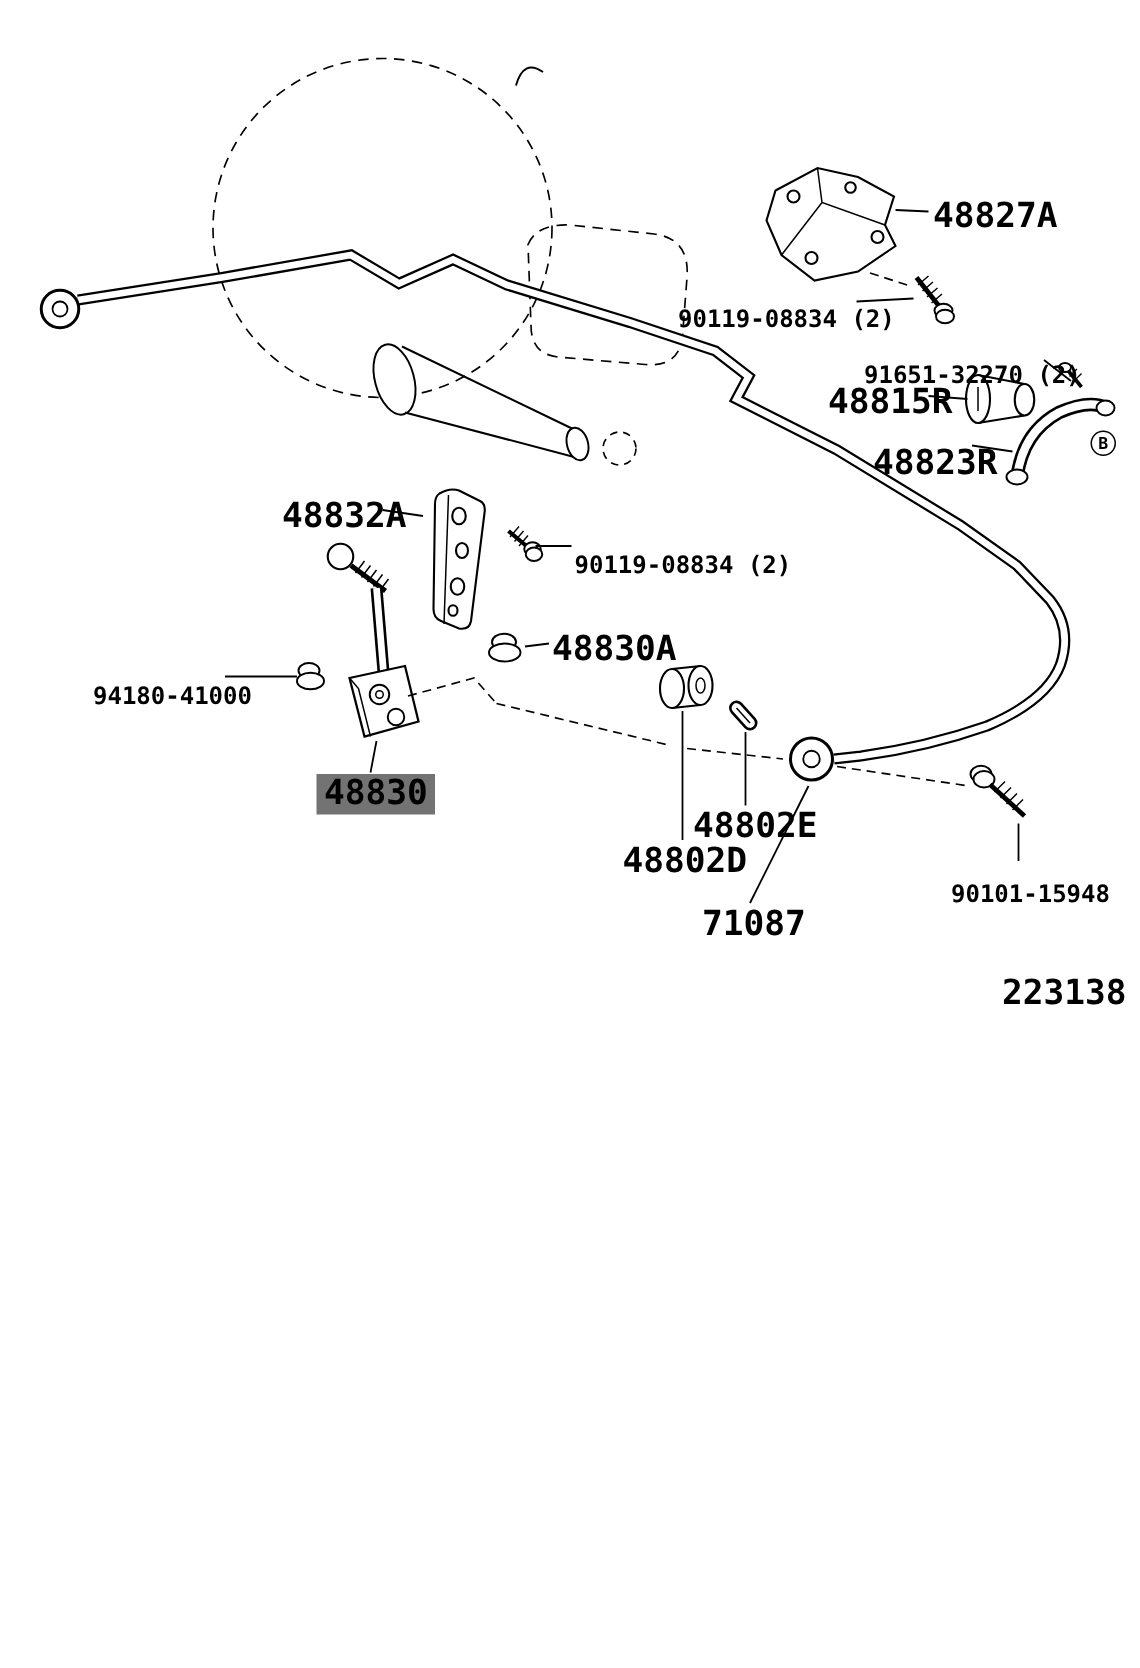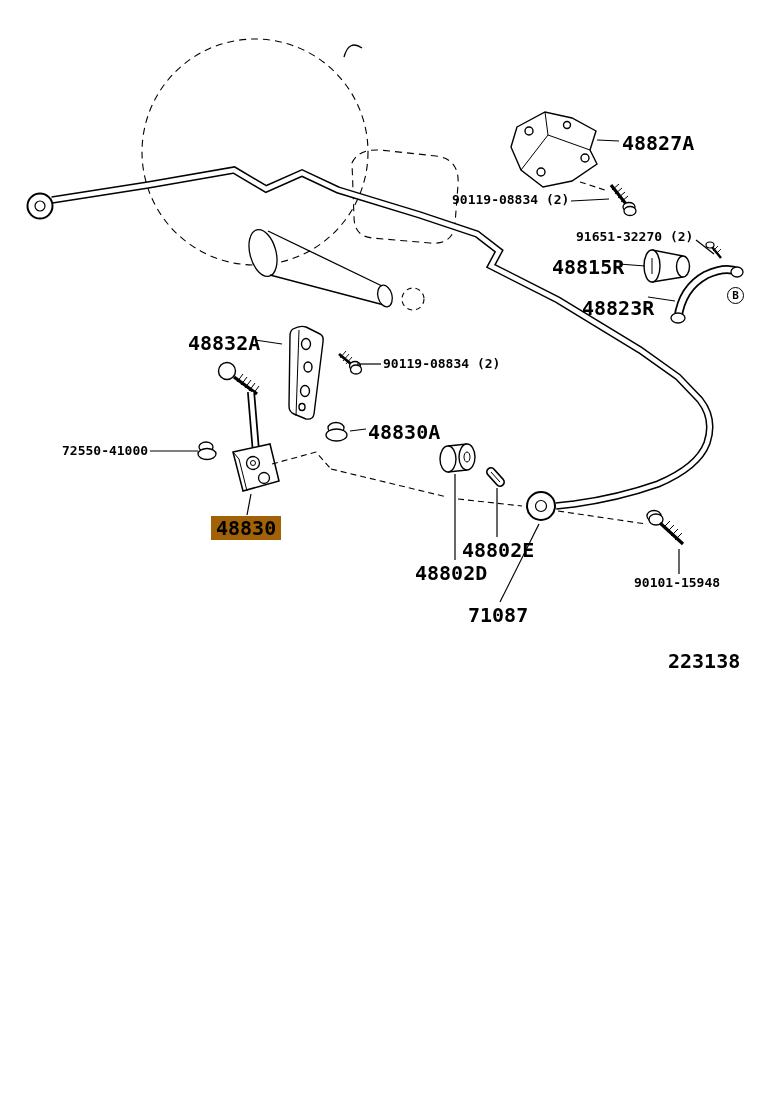--- a/index.html
+++ b/index.html
@@ -9,26 +9,26 @@
     background: #ffffff;
     position: relative;
     font-family: "DejaVu Sans Mono", monospace;
     overflow: hidden;
   }
   .stage { position: absolute; left: 0; top: 0; width: 760px; height: 1112px; }
   svg.drawing { position: absolute; left: 0; top: 0; }
   .lbl {
     position: absolute;
     font-weight: bold;
-    font-size: 20px;
+    font-size: 23px;
     line-height: 1.1;
     color: #000;
     white-space: nowrap;
   }
-  .lbl.small { font-size: 13px; }
+  .lbl.small { font-size: 16px; margin-top: 11px; }
   .hl { padding: 1px 5px; }
   .circle-letter {
     position: absolute;
     width: 17px; height: 17px;
     border: 1.6px solid #000;
     border-radius: 50%;
     font-size: 11px; font-weight: bold;
     display: flex; align-items: center; justify-content: center;
     color: #000;
   }
@@ -189,22 +189,22 @@
   </svg>
 
   <div class="lbl" style="left:622px; top:132px">48827A</div>
   <div class="lbl small" style="left:452px; top:193px">90119-08834 (2)</div>
   <div class="lbl small" style="left:576px; top:230px">91651-32270 (2)</div>
   <div class="lbl" style="left:552px; top:256px">48815R</div>
   <div class="lbl" style="left:582px; top:297px">48823R</div>
   <div class="lbl" style="left:188px; top:332px">48832A</div>
   <div class="lbl small" style="left:383px; top:357px">90119-08834 (2)</div>
   <div class="lbl" style="left:368px; top:421px">48830A</div>
-  <div class="lbl small" style="left:62px; top:444px">72550-41000</div>
-  <div class="lbl hl" style="left: 211px; top: 516px; background-color: #a16207;">48830</div>
+  <div class="lbl small" style="left:62px; top:444px">94180-41000</div>
+  <div class="lbl hl" style="left: 211px; top: 516px; background-color: #737373;">48830</div>
   <div class="lbl" style="left:462px; top:539px">48802E</div>
   <div class="lbl" style="left:415px; top:562px">48802D</div>
   <div class="lbl" style="left:468px; top:604px">71087</div>
   <div class="lbl small" style="left:634px; top:576px">90101-15948</div>
   <div class="lbl" style="left:668px; top:650px">223138</div>
 
   <div class="circle-letter" style="left:727px; top:287px">B</div>
 
 </div>
 

